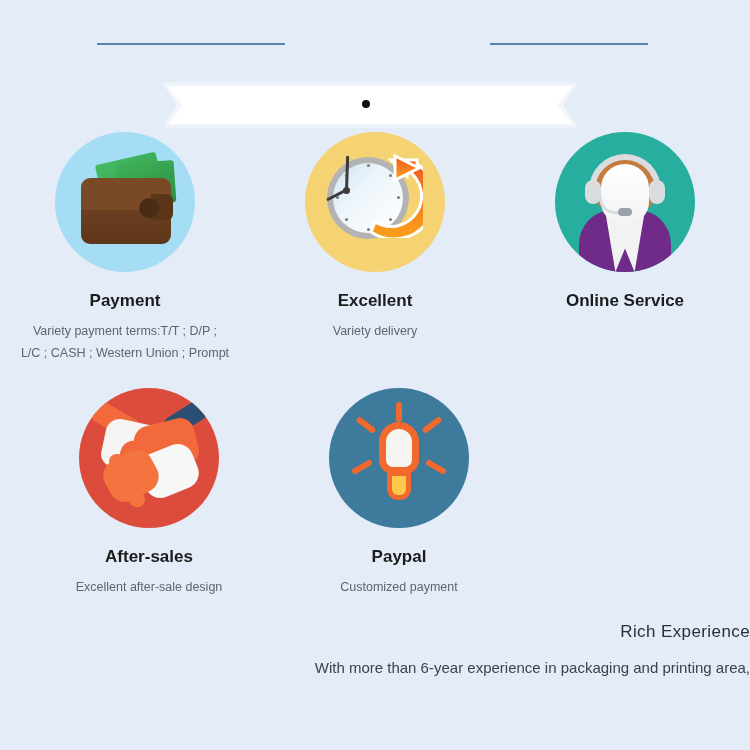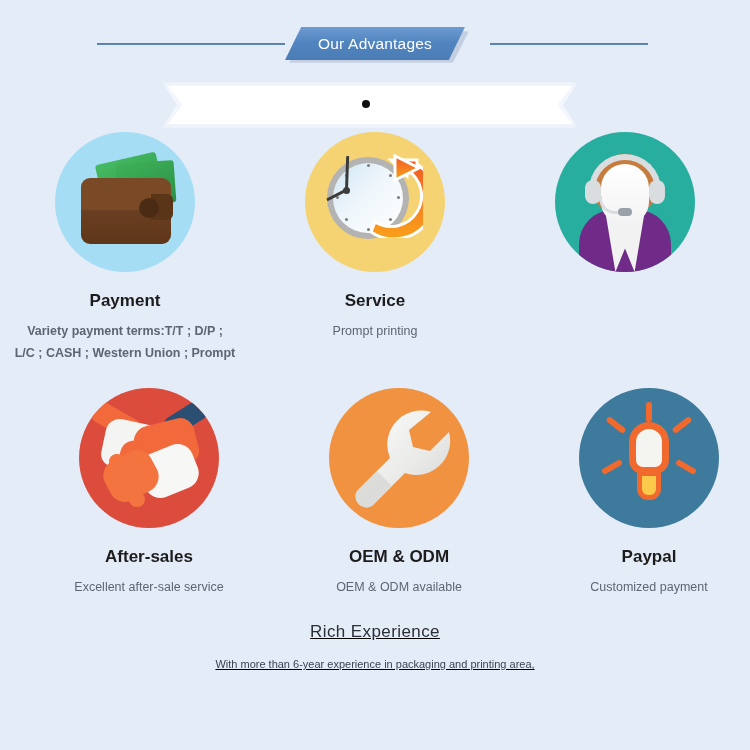--- a/index.html
+++ b/index.html
@@ -150,38 +150,37 @@
     white-space: nowrap;
   }
   .desc {
     font-size: 12.5px;
     color: #5c6670;
     margin-top: 10px;
     text-align: center;
     line-height: 1.65;
     white-space: nowrap;
   }
-  .desc-2 { line-height: 1.72; font-weight: bold; }
+  .desc-2 { line-height: 1.72; }
 
   
   .bottom {
     position: absolute;
     left: 0;
     top: 622px;
     width: 750px;
-    text-align: center;
-    text-decoration: underline;
+    text-align: right;
   }
   .bottom-title {
     font-size: 17px;
     color: #2b2f36;
     letter-spacing: .4px;
   }
   .bottom-line {
-    font-size: 11px;
+    font-size: 15px;
     color: #3b4350;
     margin-top: 13px;
     line-height: 1.75;
   }
   .bottom-line + .bottom-line { margin-top: 2px; }
 
   
   .wallet-bill {
     position: absolute;
     border-radius: 3px;
@@ -434,26 +433,20 @@
     border-radius: 3px;
   }
 </style>
 </head>
 <body>
 
 <div class="header">
   <div class="rule rule-left"></div>
   <div class="rule rule-right"></div>
 
-  <div class="banner-wrap">
-    <div class="banner-shadow"></div>
-    <div class="banner">
-      <span class="banner-text">Our Advantages</span>
-    </div>
-  </div>
 </div>
 
 <div class="ribbon-wrap">
   <div class="ribbon-glow"></div>
   <div class="ribbon">
     <span class="ribbon-text">
       <span class="ribbon-bullet"></span>
     </span>
   </div>
 </div>
@@ -498,77 +491,60 @@
             <linearGradient id="arrGrad" x1="0" y1="0" x2="0" y2="1">
               <stop offset="0%" stop-color="#f05a23"></stop>
               <stop offset="100%" stop-color="#f9a11b"></stop>
             </linearGradient>
           </defs>
           <path d="M30 6 L56 6 L56 10 A40 40 0 0 1 10 78 L14 68
                    A30 30 0 0 0 46 16 L46 22 Z" fill="url(#arrGrad)" stroke="#ffffff" stroke-width="3"></path>
           <path d="M34 2 L58 14 L34 26 Z" fill="url(#arrGrad)" stroke="#ffffff" stroke-width="3"></path>
         </svg>
       </div>
-      <div class="title">Service</div>
-      <div class="desc">Prompt printing</div>
+      <div class="title">Excellent</div>
+      <div class="desc">Variety delivery</div>
     </div>
 
     <div class="cell">
       <div class="circle" style="background:#27ae9f">
         <div class="op-shoulders"></div>
         <div class="op-collar"></div>
         <div class="op-hair"></div>
         <div class="op-face"></div>
         <div class="op-band"></div>
         <div class="op-ear l"></div>
         <div class="op-ear r"></div>
         <div class="op-mic"></div>
         <div class="op-mic-tip"></div>
       </div>
+      <div class="title">Online Service</div>
     </div>
   </div>
 
   <div class="row row-2">
 
     <div class="cell">
       <div class="circle" style="background:#dc4c3c">
         <div class="hs-sleeve-o"></div>
         <div class="hs-sleeve-n"></div>
         <div class="hs-hand-w"></div>
         <div class="hs-hand-o"></div>
         <div class="hs-arm-o"></div>
         <div class="hs-fingers-w"></div>
         <div class="hs-fingers-o"></div>
         <div class="hs-knuck" style="left:30px;top:66px;background:#f4743f"></div>
         <div class="hs-knuck" style="left:34px;top:80px;background:#f4743f"></div>
         <div class="hs-knuck" style="left:40px;top:94px;background:#f4743f"></div>
         <div class="hs-knuck" style="left:50px;top:104px;background:#f4743f"></div>
       </div>
       <div class="title">After-sales</div>
-      <div class="desc">Excellent after-sale service</div>
+      <div class="desc">Excellent after-sale design</div>
     </div>
 
-    <div class="cell">
-      <div class="circle" style="background:#f0923f">
-        <svg class="wrench" viewBox="0 0 108 106">
-          <defs>
-            <linearGradient id="wrGrad" x1="0" y1="0" x2="1" y2="1">
-              <stop offset="0%" stop-color="#fdfdfd"></stop>
-              <stop offset="60%" stop-color="#e9e9e7"></stop>
-              <stop offset="100%" stop-color="#cfcfcd"></stop>
-            </linearGradient>
-          </defs>
-          <path d="M86 6 A34 34 0 0 0 45 52 L12 85 A11 11 0 0 0 27 100 L60 67
-                   A34 34 0 0 0 104 26 L85 45 L68 41 L64 24 Z" fill="url(#wrGrad)"></path>
-          <path d="M12 85 A11 11 0 0 0 27 100 L47 80 L32 65 Z" fill="#d8d8d6" opacity="0.85"></path>
-        </svg>
-      </div>
-      <div class="title">OEM &amp; ODM</div>
-      <div class="desc">OEM &amp; ODM available</div>
-    </div>
 
     <div class="cell">
       <div class="circle" style="background:#3d7a9c">
         <div class="ray" style="left:67px;top:14px;width:6px;height:20px"></div>
         <div class="ray" style="left:26px;top:34px;width:22px;height:6px;transform:rotate(38deg)"></div>
         <div class="ray" style="left:92px;top:34px;width:22px;height:6px;transform:rotate(-38deg)"></div>
         <div class="ray" style="left:22px;top:76px;width:22px;height:6px;transform:rotate(-30deg)"></div>
         <div class="ray" style="left:96px;top:76px;width:22px;height:6px;transform:rotate(30deg)"></div>
         <div class="bulb-glass"></div>
         <div class="bulb-neck"></div>

